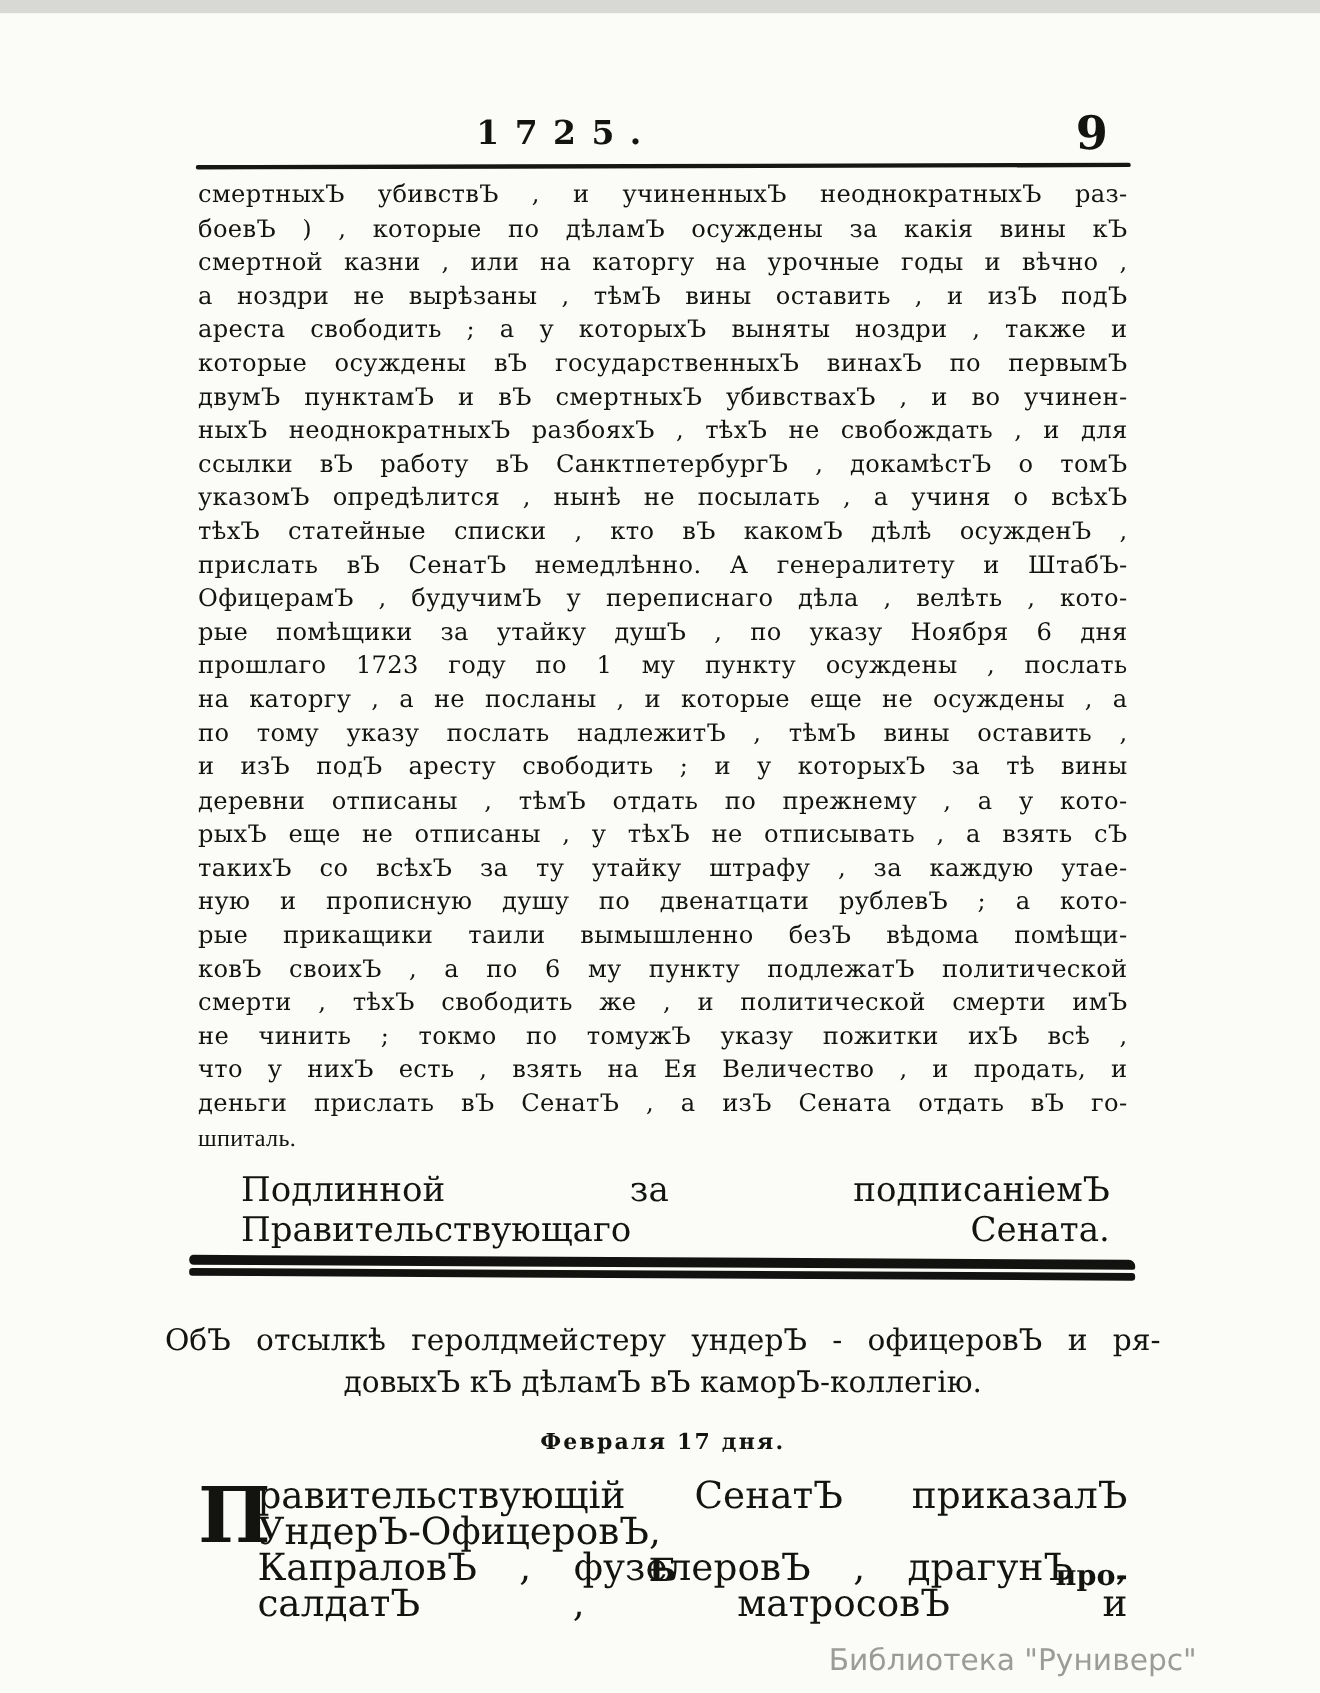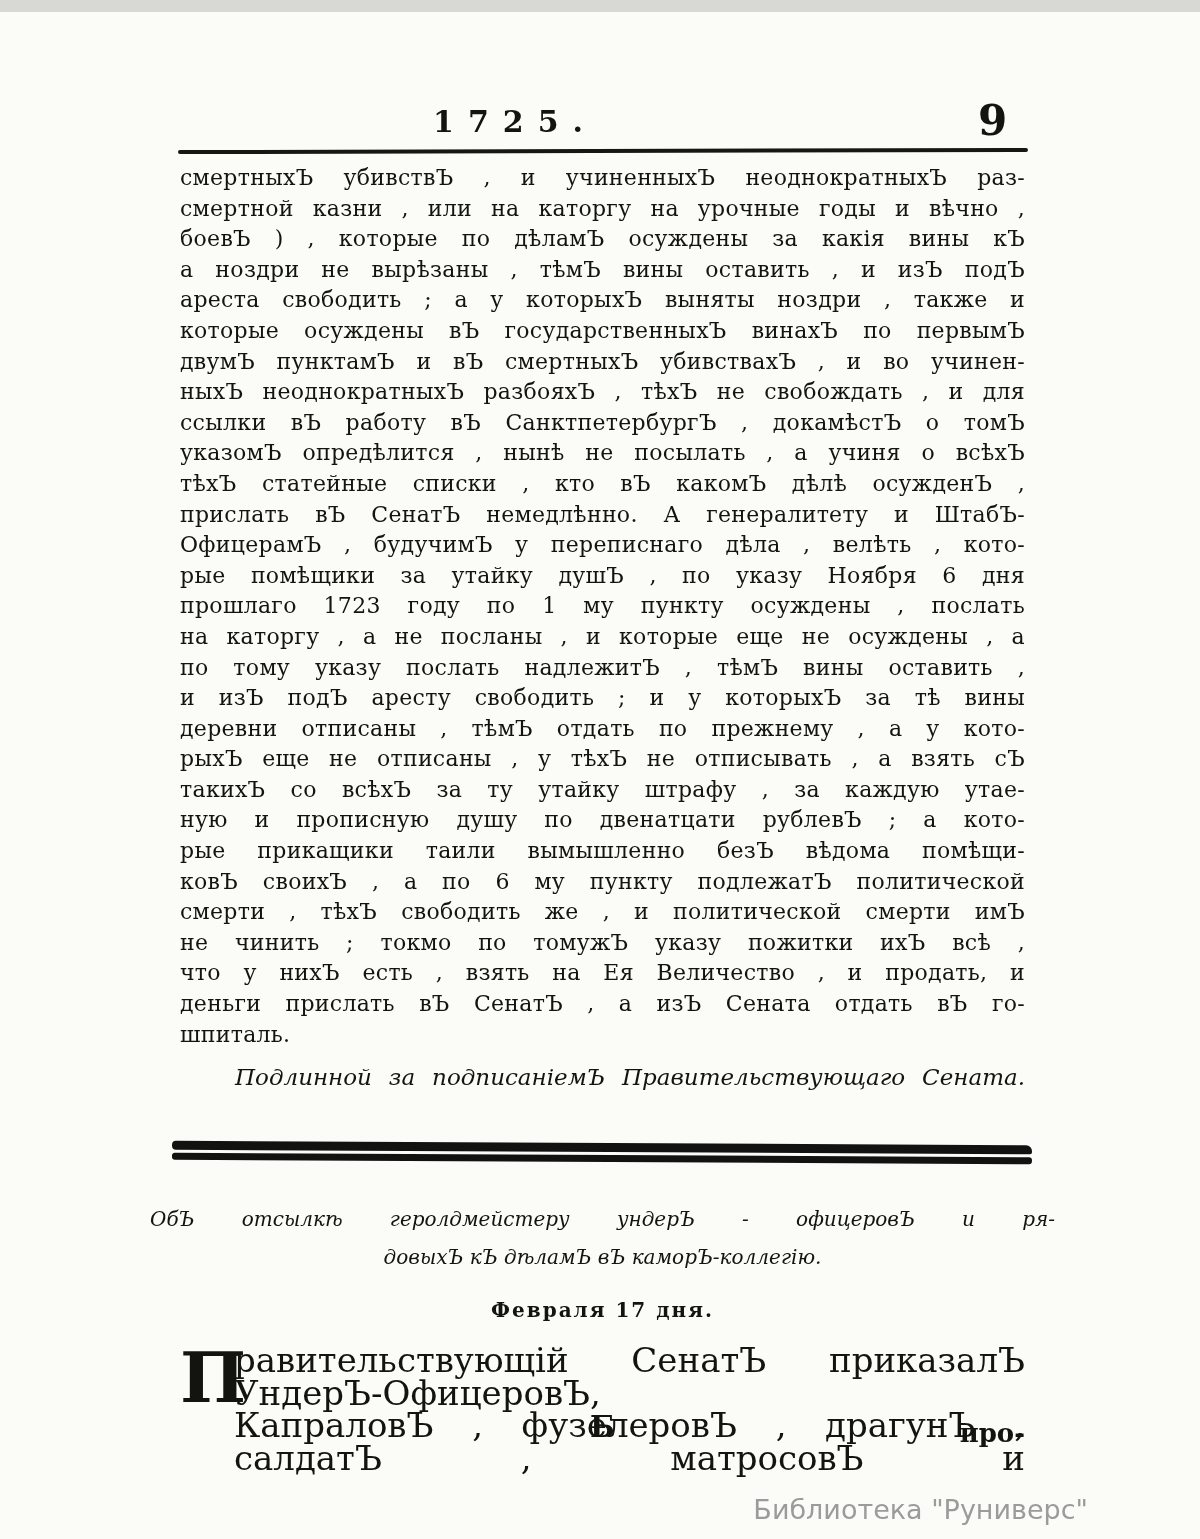--- a/index.html
+++ b/index.html
@@ -52,53 +52,52 @@
     font-size: 22px;
     line-height: 30.6px;
     height: 30.6px;
     overflow: hidden;
     text-align: justify;
     text-align-last: justify;
     letter-spacing: 0.3px;
   }
   .tline.last {
     text-align-last: left;
+    font-family: Liberation Serif, serif;
   }
 
   
   .signature-line {
     position: absolute;
-    top: 1052px; left: 180px;
+    top: 1052px; left: 164px;
     width: 845px;
     padding-left: 55px;
     box-sizing: border-box;
-    font-size: 23px;
+    font-size: 31px;
     text-align: justify;
     text-align-last: justify;
-    font-style: italic;
   }
 
   
   .divider {
     position: absolute;
     top: 1131px; left: 172px;
     width: 860px;
     transform: rotate(0.3deg);
   }
   .divider .bar1 { height: 9px; background: #121210; border-radius: 4px 6px 2px 4px; }
   .divider .gap  { height: 3px; }
   .divider .bar2 { height: 7px; background: #121210; border-radius: 3px; }
 
   
   .section-heading {
     position: absolute;
     top: 1188px; left: 150px;
     width: 905px;
-    font-style: italic;
-    font-size: 20px;
+    font-size: 27px;
     line-height: 38px;
   }
   .section-heading .h1 { text-align: justify; text-align-last: justify; }
   .section-heading .h2 { text-align: center; }
 
   .date-line {
     position: absolute;
     top: 1286px; left: 180px;
     width: 845px;
     text-align: center;
@@ -162,22 +161,22 @@
 <body>
 
 <div class="page">
 
   <div class="year-header">1725.</div>
   <div class="page-number">9</div>
   <div class="header-rule"></div>
 
   <div class="body-block">
     <div class="tline">смертныхЪ убивствЪ , и учиненныхЪ неоднократныхЪ раз-</div>
+    <div class="tline">боевЪ ) , которые по дѣламЪ осуждены за какія вины кЪ</div>
     <div class="tline">смертной казни , или на каторгу на урочные годы и вѣчно ,</div>
-    <div class="tline">боевЪ ) , которые по дѣламЪ осуждены за какія вины кЪ</div>
     <div class="tline">а ноздри не вырѣзаны , тѣмЪ вины оставить , и изЪ подЪ</div>
     <div class="tline">ареста свободить ; а у которыхЪ выняты ноздри , также и</div>
     <div class="tline">которые осуждены вЪ государственныхЪ винахЪ по первымЪ</div>
     <div class="tline">двумЪ пунктамЪ и вЪ смертныхЪ убивствахЪ , и во учинен-</div>
     <div class="tline">ныхЪ неоднократныхЪ разбояхЪ , тѣхЪ не свобождать , и для</div>
     <div class="tline">ссылки вЪ работу вЪ СанктпетербургЪ , докамѣстЪ о томЪ</div>
     <div class="tline">указомЪ опредѣлится , нынѣ не посылать , а учиня о всѣхЪ</div>
     <div class="tline">тѣхЪ статейные списки , кто вЪ какомЪ дѣлѣ осужденЪ ,</div>
     <div class="tline">прислать вЪ СенатЪ немедлѣнно. А генералитету и ШтабЪ-</div>
     <div class="tline">ОфицерамЪ , будучимЪ у переписнаго дѣла , велѣть , кото-</div>

